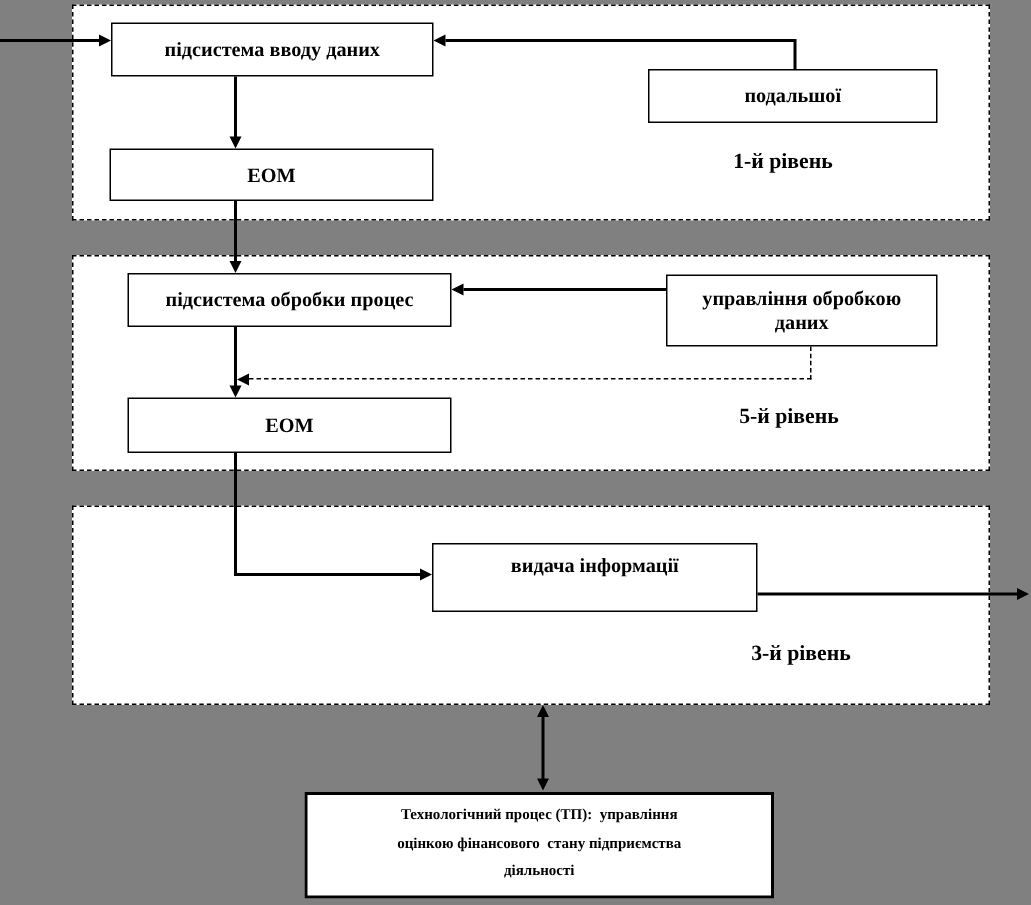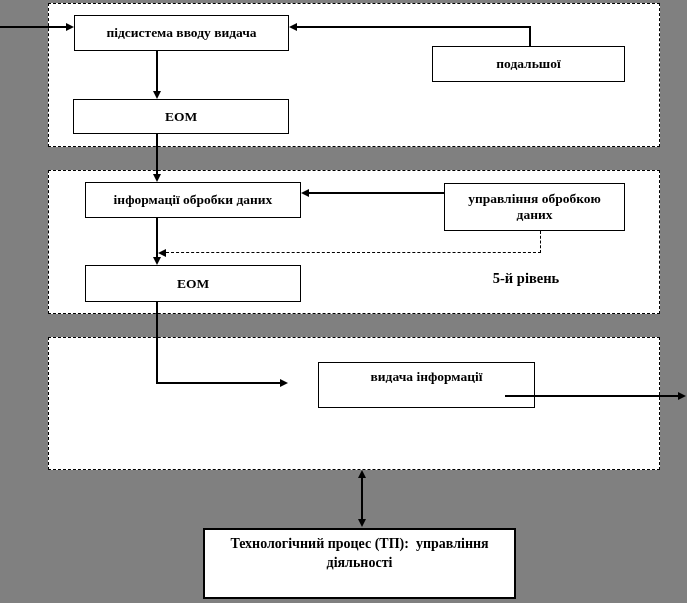--- a/index.html
+++ b/index.html
@@ -21,27 +21,27 @@
     position:absolute; background:#ffffff; border:1.5px solid #000;
     display:flex; align-items:center; justify-content:center;
     text-align:center; font-size:13.5px; line-height:16px;
   }
   .node-input      { left:74px;  top:15px;  width:215px; height:36px; }
   .node-user       { left:432px; top:46px;  width:193px; height:36px; }
   .node-eom1       { left:73px;  top:99px;  width:216px; height:35px; }
   .node-processing { left:85px;  top:182px; width:216px; height:36px; }
   .node-control    { left:444px; top:183px; width:181px; height:48px; padding:12px 12px; }
   .node-eom2       { left:85px;  top:265px; width:216px; height:37px; }
-  .node-output     { left:288px; top:362px; width:217px; height:46px; align-items:flex-start; padding-top:6px;margin-left:30px; }
+  .node-output     { left:288px; top:362px; width:217px; height:46px; align-items:flex-start; padding-top:6px; }
 
   
   .process {
     position:absolute; left:203px; top:528px; width:313px; height:71px;
     background:#ffffff; border:2px solid #000; overflow:hidden;
-    text-align:center; font-size:14px; line-height:18.5px; padding-top:5px;
+    text-align:center; font-size:10px; line-height:18.5px; padding-top:5px;
   }
   .proc-line { white-space:pre; }
 
   
   .lbl { position:absolute; font-size:14.5px; width:130px; text-align:center; white-space:pre; }
   .lbl-l1  { left:457px; top:100px; }
   .lbl-l2  { left:461px; top:270px; }
   .lbl-l3  { left:469px; top:428px; }
   .lbl-out { left:513px; top:356px; }
 
@@ -86,33 +86,36 @@
 </style>
 </head>
 <body>
 
 <div class="canvas">
 
   <div class="lvl lvl1"></div>
   <div class="lvl lvl2"></div>
   <div class="lvl lvl3"></div>
 
-  <div class="node node-input">підсистема вводу видача</div>
+  <div class="node node-input">підсистема вводу даних</div>
   <div class="node node-user">подальшої</div>
   <div class="node node-eom1">ЕОМ</div>
+  <div class="lbl lbl-l1">1-й рівень</div>
 
-  <div class="node node-processing">інформації обробки даних</div>
+  <div class="node node-processing">підсистема обробки процес</div>
   <div class="node node-control">управління обробкою даних</div>
   <div class="node node-eom2">ЕОМ</div>
   <div class="lbl lbl-l2">5-й рівень</div>
 
   <div class="node node-output">видача інформації</div>
+  <div class="lbl lbl-l3">3-й рівень</div>
 
   <div class="process">
     <div class="proc-line">Технологічний процес (ТП):  управління</div>
+    <div class="proc-line">оцінкою фінансового  стану підприємства</div>
     <div class="proc-line">діяльності</div>
   </div>
 
   <div class="hline l-entry"></div>
   <div class="arr arr-r h-entry"></div>
 
   <div class="vline l-user-v"></div>
   <div class="hline l-user-h"></div>
   <div class="arr arr-l h-user"></div>
 

